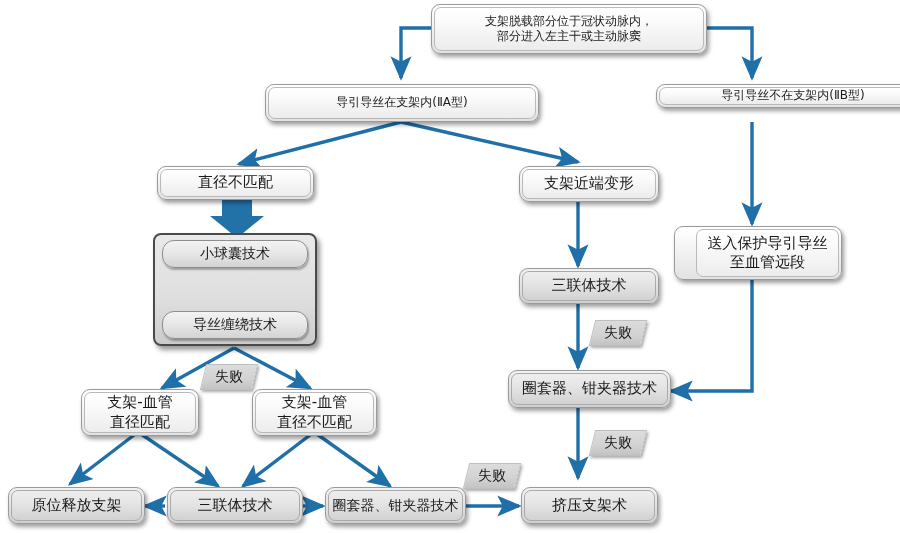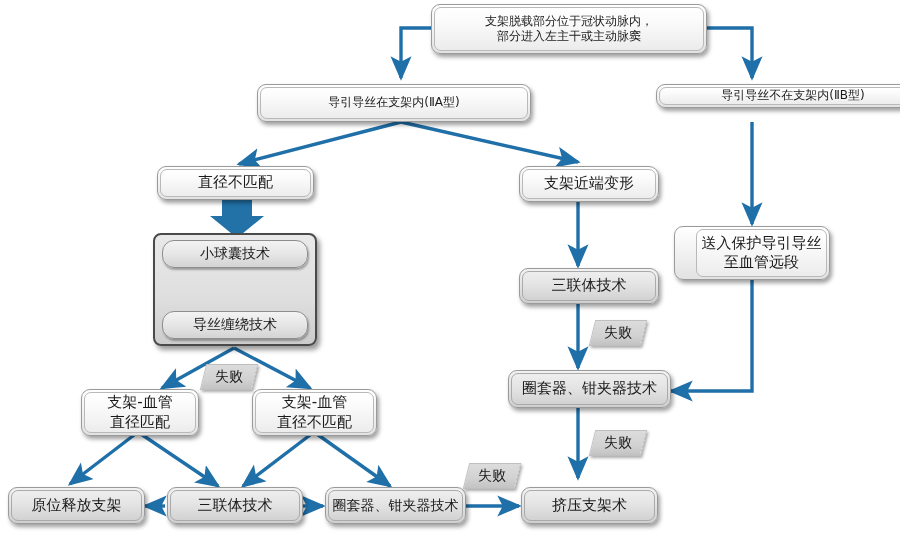--- a/index.html
+++ b/index.html
@@ -133,21 +133,21 @@
     <path d="M222,200 L252,200 L252,216 L264,216 L237,238 L210,216 L222,216 Z" fill="#2272A8" stroke="none"></path>
   </svg>
 
   <div class="node" style="left:431px;top:4px;width:276px;height:50px;">
     <div class="inner f16">
         <span>支架脱载部分位于冠状动脉内，
 部分进入左主干或主动脉窦</span>
       </div>
   </div>
 
-  <div class="node" style="left:257px;top:84px;width:274px;height:38px;">
+  <div class="node" style="left:265px;top:84px;width:274px;height:38px;">
     <div class="inner f16">
         <span>导引导丝在支架内(ⅡA型)</span>
       </div>
   </div>
 
   <div class="node" style="left:656px;top:84px;width:274px;height:24px;">
     <div class="inner f16">
         <span>导引导丝不在支架内(ⅡB型)</span>
       </div>
   </div>
@@ -157,21 +157,21 @@
         <span>直径不匹配</span>
       </div>
   </div>
 
   <div class="node" style="left:519px;top:166px;width:140px;height:36px;border-radius:10px;">
     <div class="inner f15">
         <span>支架近端变形</span>
       </div>
   </div>
 
-  <div class="node" style="left:674px;top:226px;width:156px;height:54px;padding-left:21px;">
+  <div class="node" style="left:674px;top:226px;width:168px;height:54px;padding-left:21px;">
     <div class="inner f15">
         <span>送入保护导引导丝
 至血管远段</span>
       </div>
   </div>
 
   <div class="node grey" style="left:519px;top:268px;width:140px;height:36px;">
     <div class="inner f15">
         <span>三联体技术</span>
       </div>

